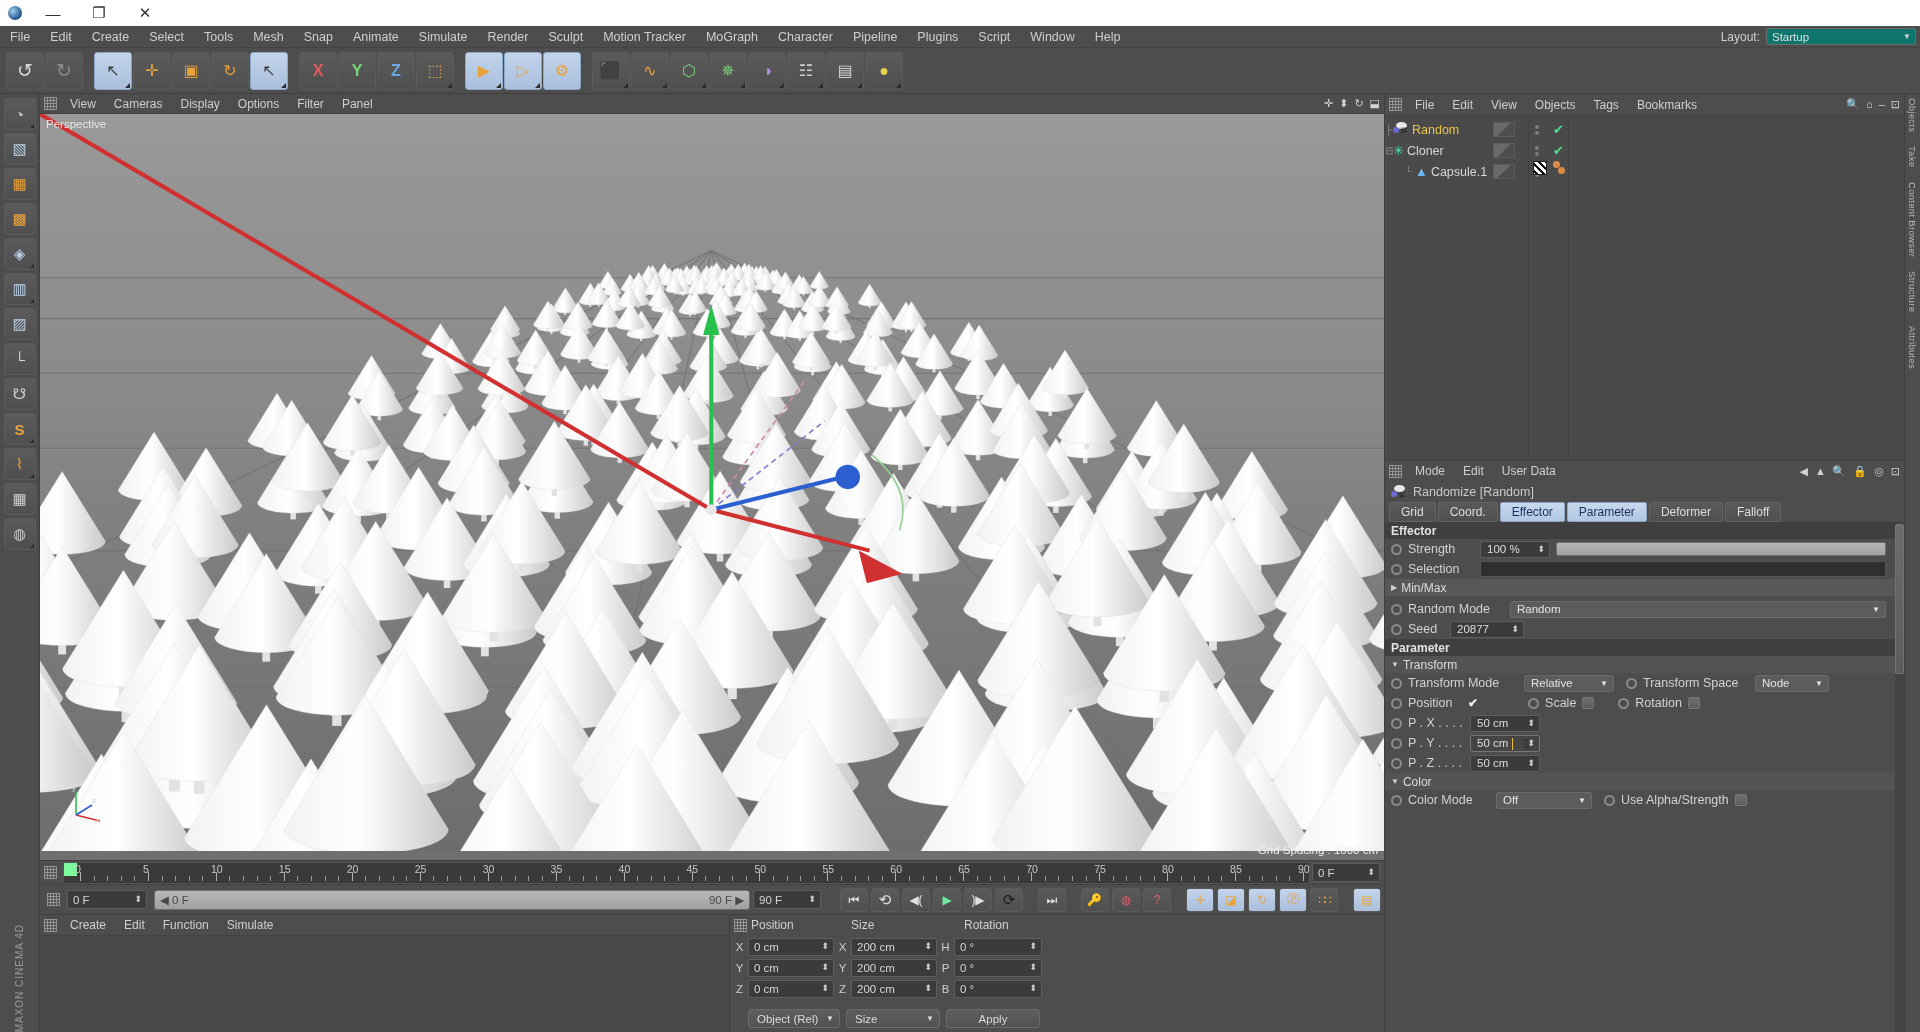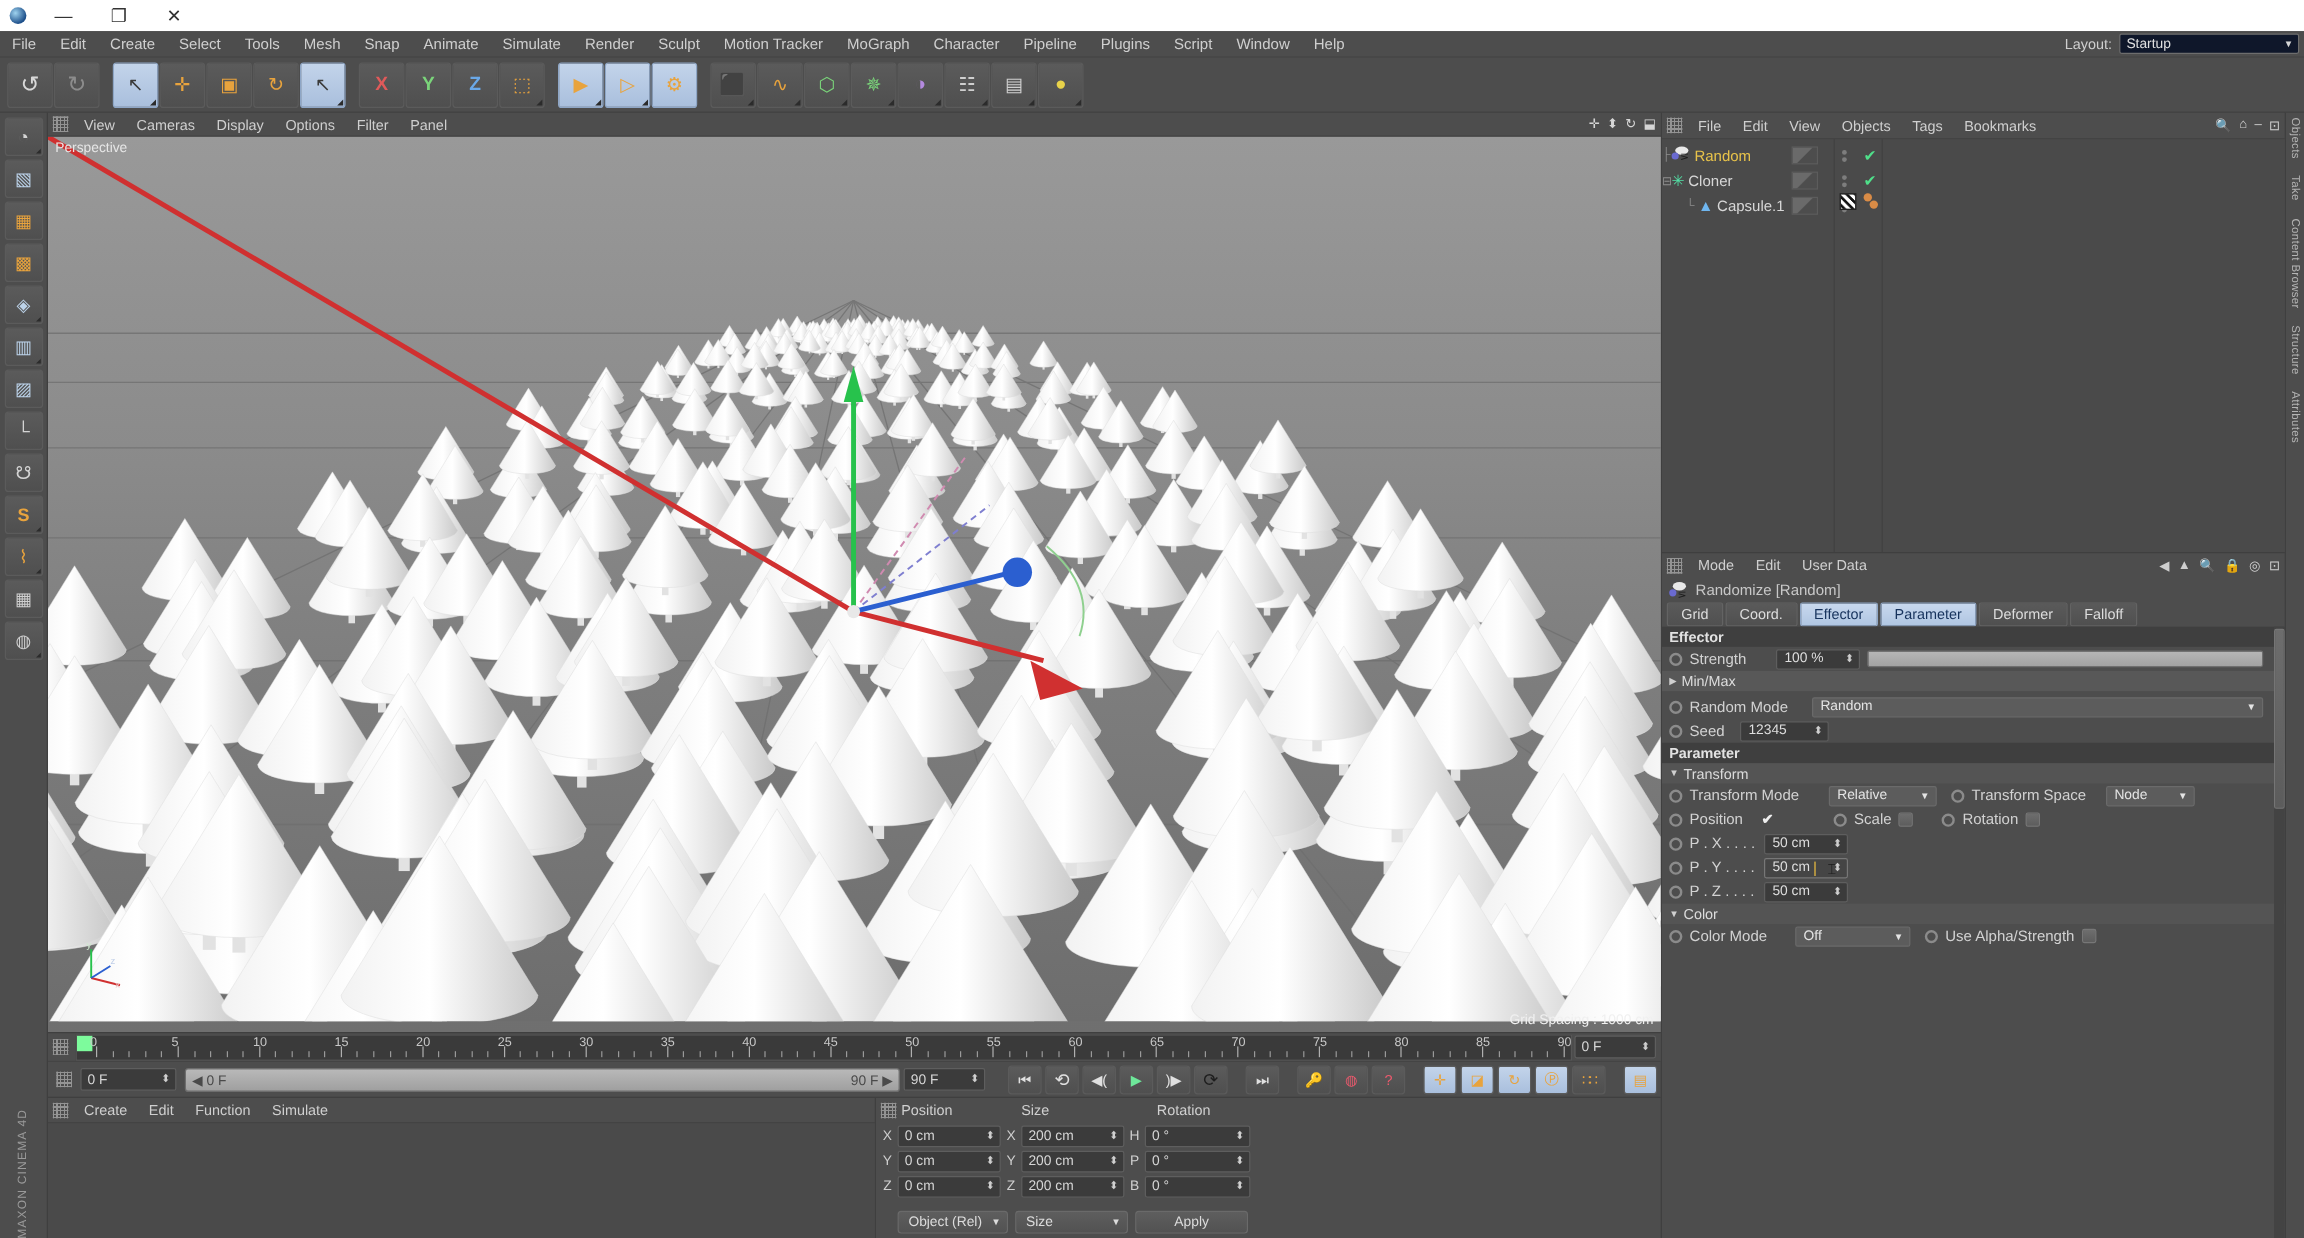--- a/index.html
+++ b/index.html
@@ -16,21 +16,21 @@
   .tb-btns { display:flex; height:100%; }
   .tb-btn { width:46px;height:100%;display:flex;align-items:center;justify-content:center;
      font-size:15px; color:#333; }
 
   
   .menubar { height:22px; background:#4d4d4d; display:flex; align-items:center;
      border-bottom:1px solid #444; position:relative; }
   .menu-item { padding:0 10px; font-size:12.5px; color:#cfcfcf; line-height:22px; }
   .layout-area { position:absolute; right:4px; display:flex; align-items:center; gap:6px; }
   .layout-label{font-size:12px;color:#cfcfcf;}
-  .layout-sel { width:150px;height:17px;background:#0f172a;border:1px solid #6d6d6d;
+  .layout-sel { width:150px;height:17px;background:#0f766e;border:1px solid #6d6d6d;
      border-radius:2px; font-size:11.5px; display:flex;align-items:center;padding-left:5px;
      color:#e0e0e0; position:relative;}
   .layout-sel .arw{position:absolute;right:4px;font-size:8px;color:#d6d6d6;}
 
   
   .toolbar { height:46px; background:#4d4d4d; display:flex; align-items:center;
      padding-left:6px; gap:1px; border-bottom:1px solid #3f3f3f;}
   .tbtn { width:34px;height:34px;border:1px solid #5b5b5b;border-radius:3px;
      background:linear-gradient(#5b5b5b,#4f4f4f); display:flex;align-items:center;
      justify-content:center; position:relative; color:#e8a33d; font-size:16px;}
@@ -1341,41 +1341,46 @@
       <div class="prow">
         <span class="anim-dot"></span>
         <span class="plabel" style="width:66px">Strength</span>
         <div class="numfield" style="width:70px">
           <span>100 %</span>
           <span class="spin">⬍</span>
         </div>
         <div class="slider" style="margin-right:18px"></div>
       </div>
 
+      <div class="prow">
+        <span class="anim-dot"></span>
+        <span class="plabel" style="width:66px">Selection</span>
+        <div class="darkfield" style="margin-right:18px"></div>
+      </div>
 
       <div class="sub-hdr">
         <span class="caret">▶</span>
         <span>Min/Max</span>
       </div>
 
       <div class="prow" style="margin-top:3px">
         <span class="anim-dot"></span>
         <span class="plabel" style="width:96px">Random Mode</span>
         <div class="combo" style="flex:1;margin-right:18px">
           <span>Random</span>
           <span class="arw">▼</span>
         </div>
       </div>
 
 
       <div class="prow">
         <span class="anim-dot"></span>
         <span class="plabel" style="width:36px">Seed</span>
         <div class="numfield" style="width:74px">
-          <span>12345</span>
+          <span>20877</span>
           <span class="spin">⬍</span>
         </div>
       </div>
 
       <div class="grp-hdr">Parameter</div>
 
       <div class="sub-hdr" style="background:#545454">
         <span class="caret">▼</span>
         <span>Transform</span>
       </div>

